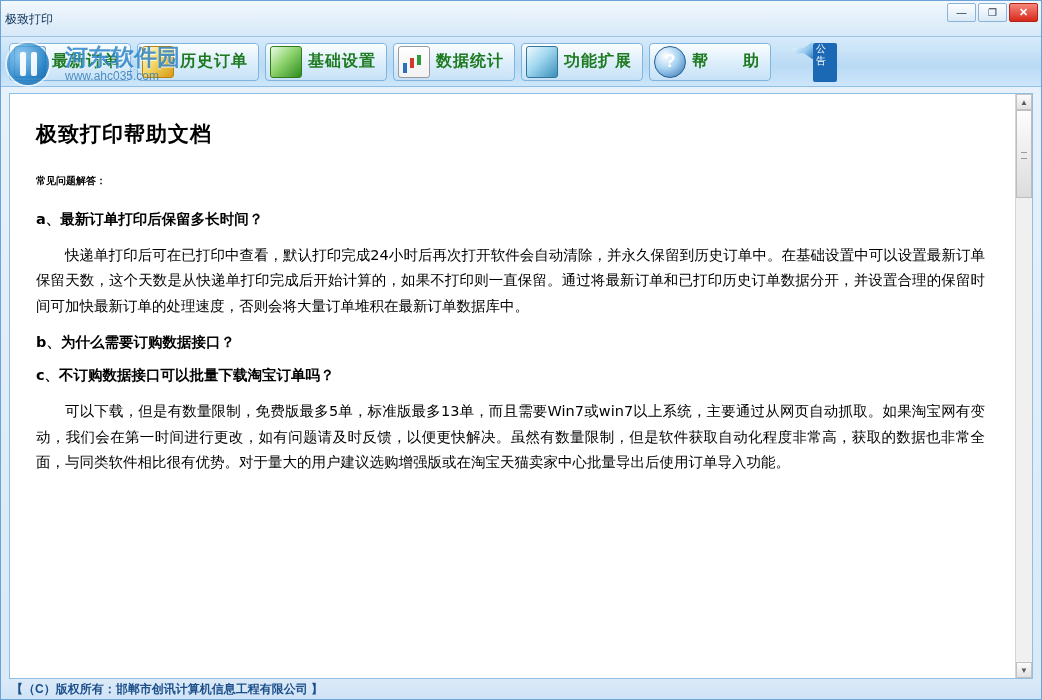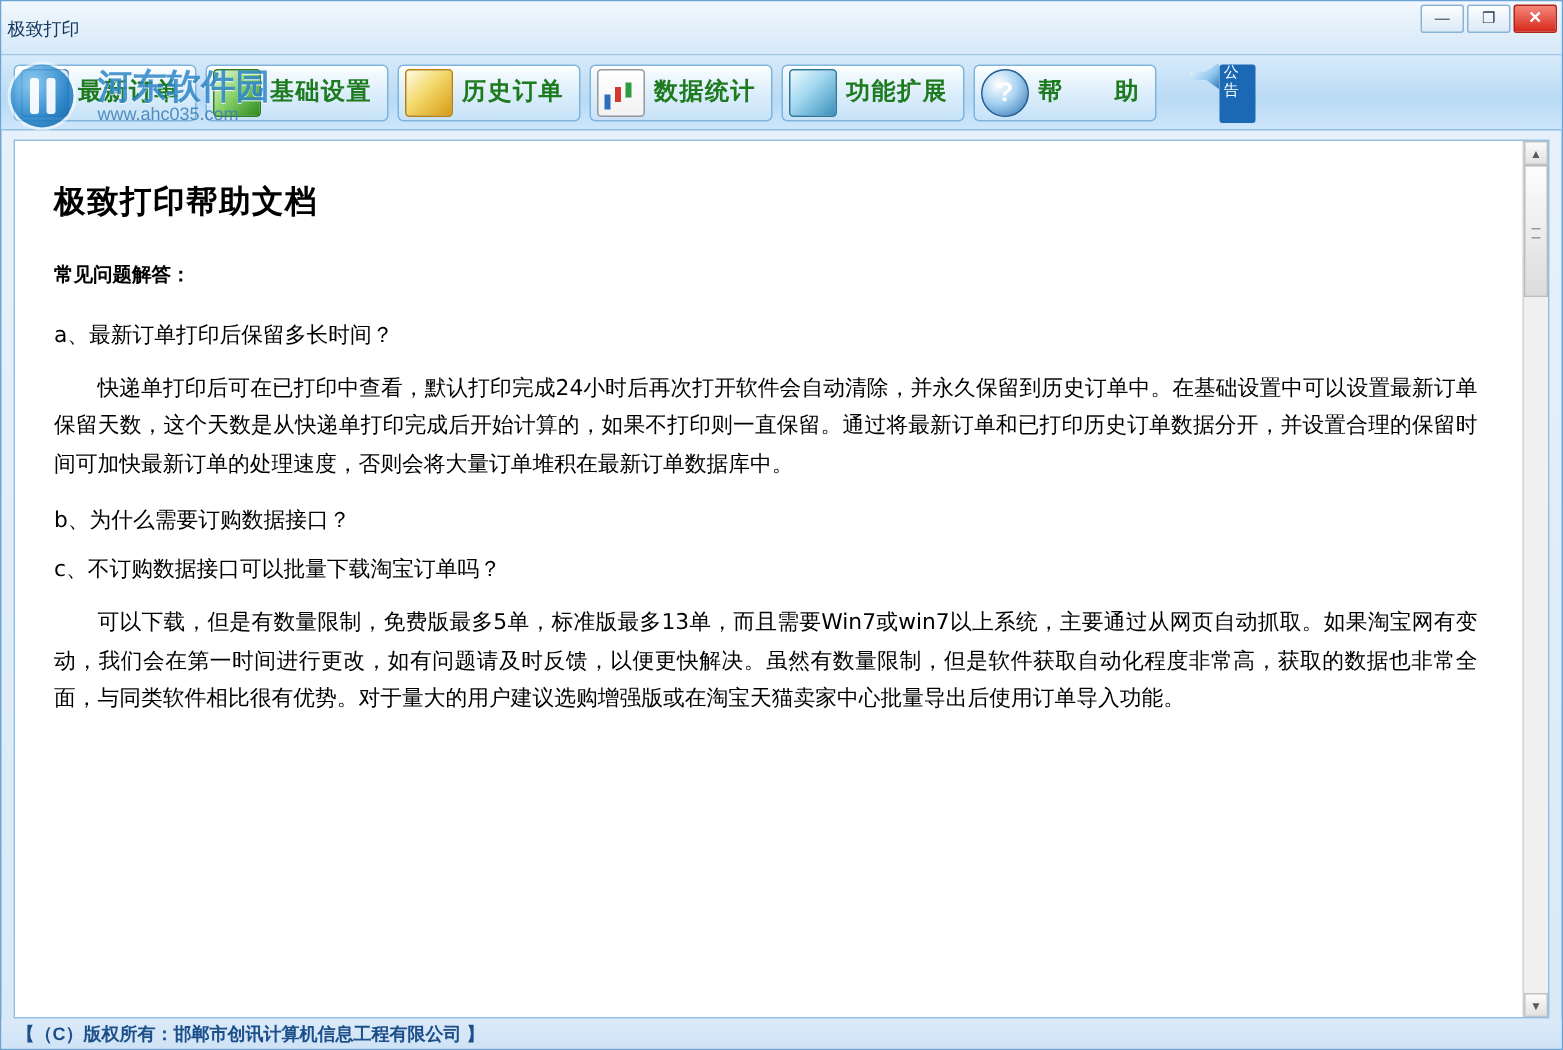--- a/index.html
+++ b/index.html
@@ -206,29 +206,30 @@
     font-family: "DejaVu Sans", "Liberation Sans", sans-serif;
   }
   .doc-title {
     font-size: 21px;
     font-weight: bold;
     color: #000000;
     margin: 8px 0 26px 0;
     letter-spacing: 1px;
   }
   .doc-sub {
-    font-size: 13px;
+    font-size: 10px;
     font-weight: bold;
     color: #000000;
     margin: 0 0 22px 0;
   }
   .q {
     font-size: 14.5px;
     color: #000000;
     margin: 0 0 14px 0;
+    font-weight: bold;
   }
   .a {
     font-size: 14.5px;
     color: #000000;
     line-height: 1.75;
     margin: 0 0 14px 0;
     text-indent: 2em;
     text-align: justify;
   }
   
@@ -302,27 +303,27 @@
   </div>
 
   <div class="toolbar">
 
     <div class="tool-btn">
       <span class="tool-icon ic-print"></span>
       <span class="tool-label">最新订单</span>
     </div>
 
     <div class="tool-btn">
+      <span class="tool-icon ic-history"></span>
+      <span class="tool-label">历史订单</span>
+    </div>
+
+    <div class="tool-btn">
       <span class="tool-icon ic-gear"></span>
       <span class="tool-label">基础设置</span>
-    </div>
-
-    <div class="tool-btn">
-      <span class="tool-icon ic-history"></span>
-      <span class="tool-label">历史订单</span>
     </div>
 
     <div class="tool-btn">
       <span class="tool-icon ic-stats"></span>
       <span class="tool-label">数据统计</span>
     </div>
 
     <div class="tool-btn">
       <span class="tool-icon ic-ext"></span>
       <span class="tool-label">功能扩展</span>

